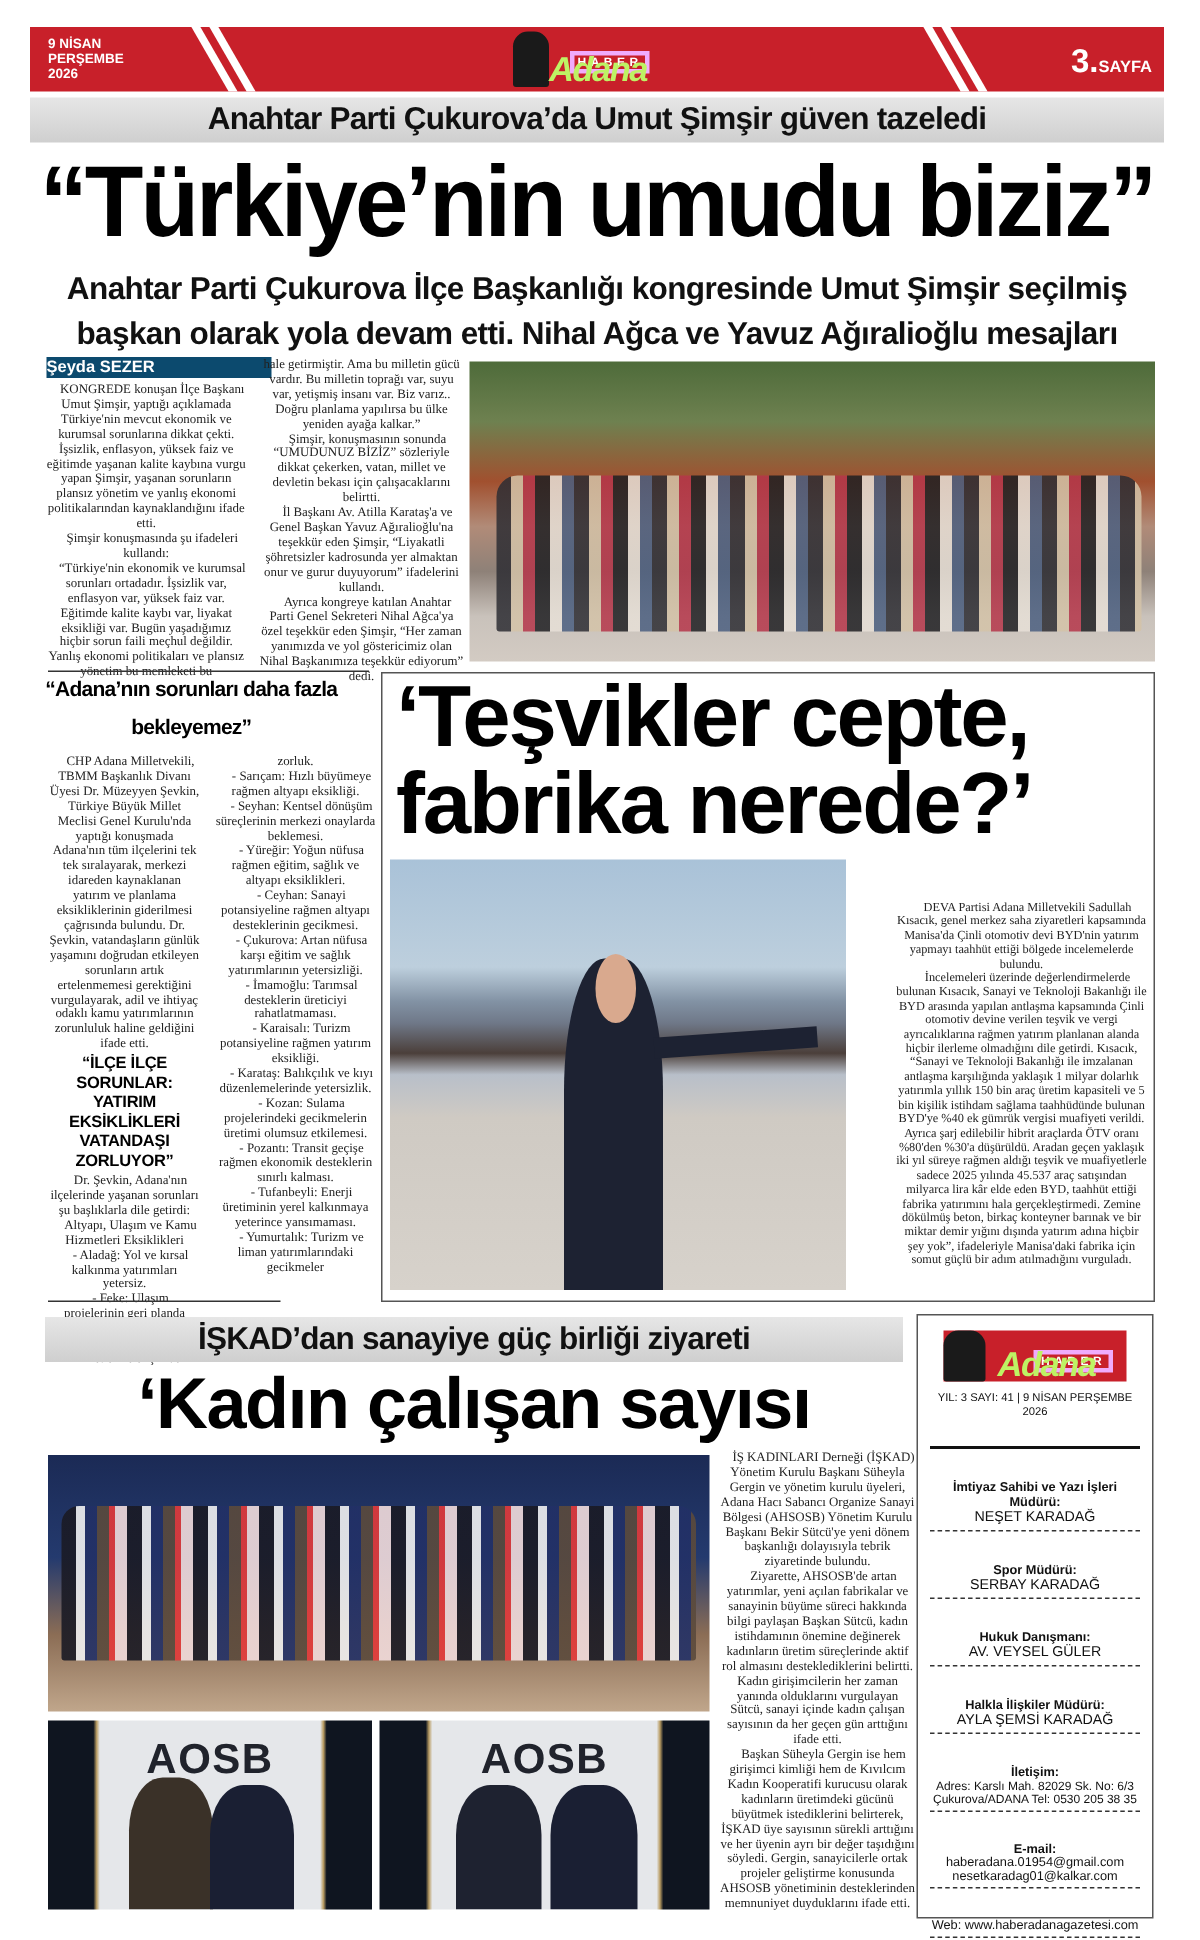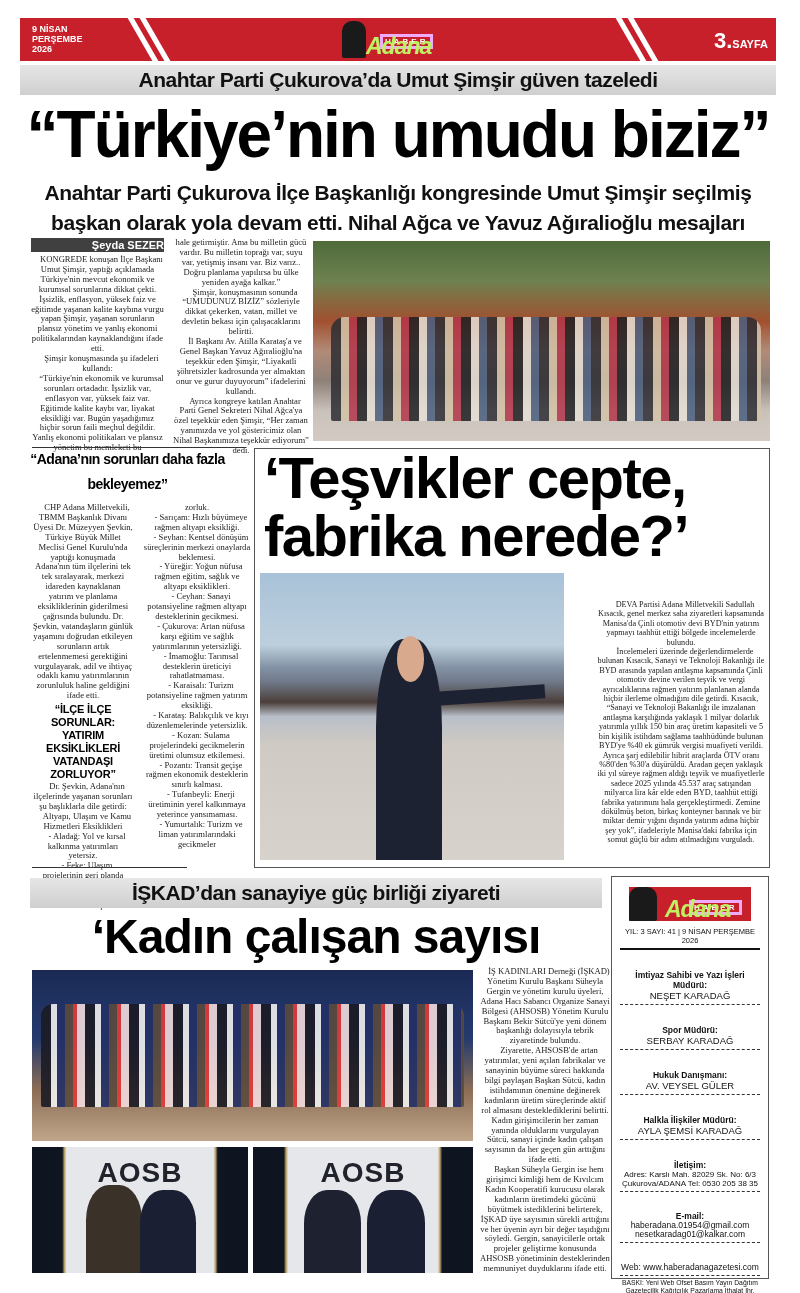--- a/index.html
+++ b/index.html
@@ -21,21 +21,21 @@
 
   
   .kicker { position: absolute; background: linear-gradient(#e6e6e6, #cfcfcf); text-align: center; font-weight: bold; color: #111; }
   .kicker1 { left: 20px; top: 65px; width: 756px; height: 30px; font-size: 21px; line-height: 30px; letter-spacing: -0.5px; }
   .kicker2 { left: 30px; top: 878px; width: 572px; height: 30px; font-size: 21px; line-height: 30px; letter-spacing: -0.5px; }
 
   .headline { position: absolute; font-weight: 900; font-family: "Liberation Sans", sans-serif; letter-spacing: -2px; text-align: center; color: #000; }
   .hl1 { left: 20px; top: 94px; width: 756px; font-size: 64px; line-height: 80px; transform: scaleY(1.05); }
   .deck { position: absolute; left: 20px; top: 178px; width: 756px; text-align: center; font-size: 21px; line-height: 30px; font-weight: bold; letter-spacing: -0.4px; }
 
-  .byline { position: absolute; left: 31px; top: 238px; width: 133px; height: 14px; background: #404040; color: #fff; font-size: 11px; font-weight: bold; text-align: right; line-height: 14px; }
+  .byline { position: absolute; left: 31px; top: 238px; width: 150px; height: 14px; background: #0c4a6e; color: #fff; font-size: 11px; font-weight: bold; text-align: left; line-height: 14px; }
 
   .body { font-family: "Liberation Serif", serif; font-size: 8.6px; line-height: 9.9px; color: #222; text-align: center; }
   .body p { text-indent: 8px; }
   .col { position: absolute; }
 
   .photo { position: absolute; overflow: hidden; }
   .photo-group { background: linear-gradient(180deg, #4e6b3a 0%, #6e8150 20%, #a1502f 40%, #b18b78 55%, #8e8178 70%, #c9c2bb 85%, #d3cbc3 100%); }
   .photo-group .people { position: absolute; left: 4%; right: 2%; top: 38%; height: 52%; background: repeating-linear-gradient(90deg, #2d2d33 0 10px, #d4c3a8 10px 18px, #b5364a 18px 26px, #1f1f22 26px 36px, #e7e0d7 36px 44px, #4b5f80 44px 52px); opacity: 0.85; border-radius: 14px 14px 2px 2px; }
 
   .frame { position: absolute; border: 1px solid #555; }
@@ -56,21 +56,21 @@
   .photo-aosb .people { position: absolute; left: 2%; right: 2%; top: 20%; height: 60%; background: repeating-linear-gradient(90deg, #1a1a24 0 10px, #f1f1f1 10px 16px, #223066 16px 24px, #5b4a3c 24px 32px, #e43a3a 32px 36px, #f2dcdc 36px 44px); opacity: 0.9; border-radius: 12px 12px 2px 2px; }
   .photo-small { background: linear-gradient(90deg, #0f1520 0%, #0f1520 14%, #b99c62 15%, #e5e7ea 16%, #e5e7ea 84%, #b99c62 85%, #0f1520 86%); }
   .photo-small .aosb-text { position: absolute; top: 8%; width: 100%; text-align: center; font-weight: 900; font-size: 28px; color: #20232c; letter-spacing: 1px; }
   .photo-small .p1 { position: absolute; left: 25%; top: 30%; width: 26%; height: 70%; background: #3a3128; border-radius: 40% 40% 0 0; }
   .photo-small .p2 { position: absolute; left: 50%; top: 34%; width: 26%; height: 66%; background: #1a1f33; border-radius: 40% 40% 0 0; }
 
   
   .imprint { position: absolute; left: 611px; top: 876px; width: 158px; height: 403px; border: 1px solid #555; text-align: center; font-family: "Liberation Sans", sans-serif; color: #111; }
   .imprint .logo2 { position: relative; margin: 10px auto 0; width: 122px; height: 34px; background: #c8202a; }
   .imprint .logo2 .bust { background: #1a1a1a; width: 28px; }
-  .imprint .meta { font-size: 7.5px; margin-top: 6px; padding-bottom: 3px; border-bottom: 2px solid #111; margin-left: 8px; margin-right: 8px; }
+  .imprint .meta { font-size: 7.5px; margin-top: 6px; padding-bottom: 19px; border-bottom: 2px solid #111; margin-left: 8px; margin-right: 8px; }
   .imprint .blk { margin: 0 8px; padding: 20px 0 3px; border-bottom: 1px dashed #333; }
   .imprint .lbl { font-size: 8.5px; font-weight: bold; }
   .imprint .val { font-size: 9.5px; }
   .imprint .small { font-size: 7.5px; line-height: 9px; }
   .imprint .notice { margin: 6px 6px 0; background: #e3e3e3; font-size: 7.5px; line-height: 10px; padding: 3px 2px; }
   .imprint .yerel { display: inline-block; margin-top: 6px; background: #111; color: #fff; font-size: 9px; font-weight: bold; padding: 1px 6px; letter-spacing: 0.5px; }
   .imprint .abone { font-size: 9px; margin-top: 3px; }
 
   .rule { position: absolute; height: 1px; background: #333; }
 </style>

